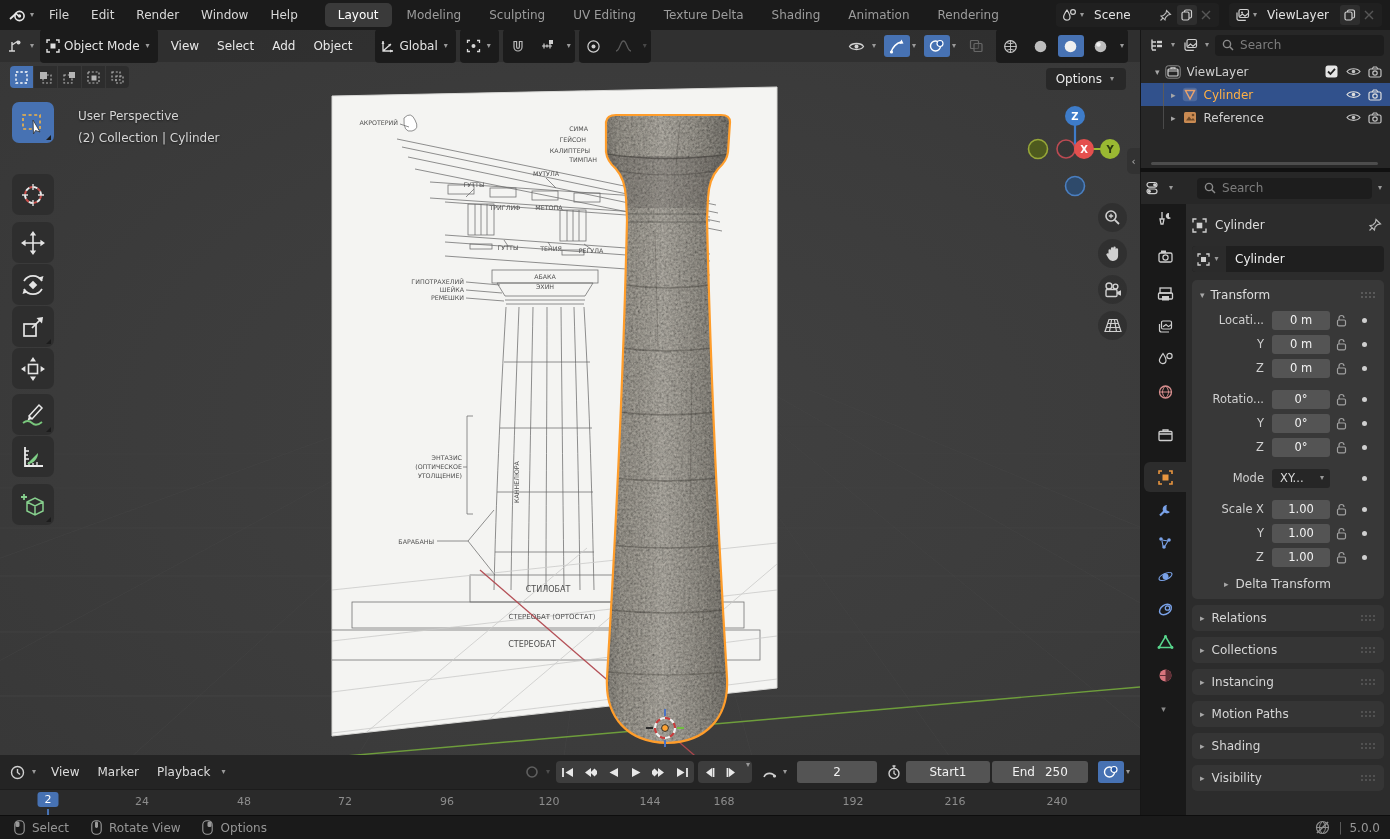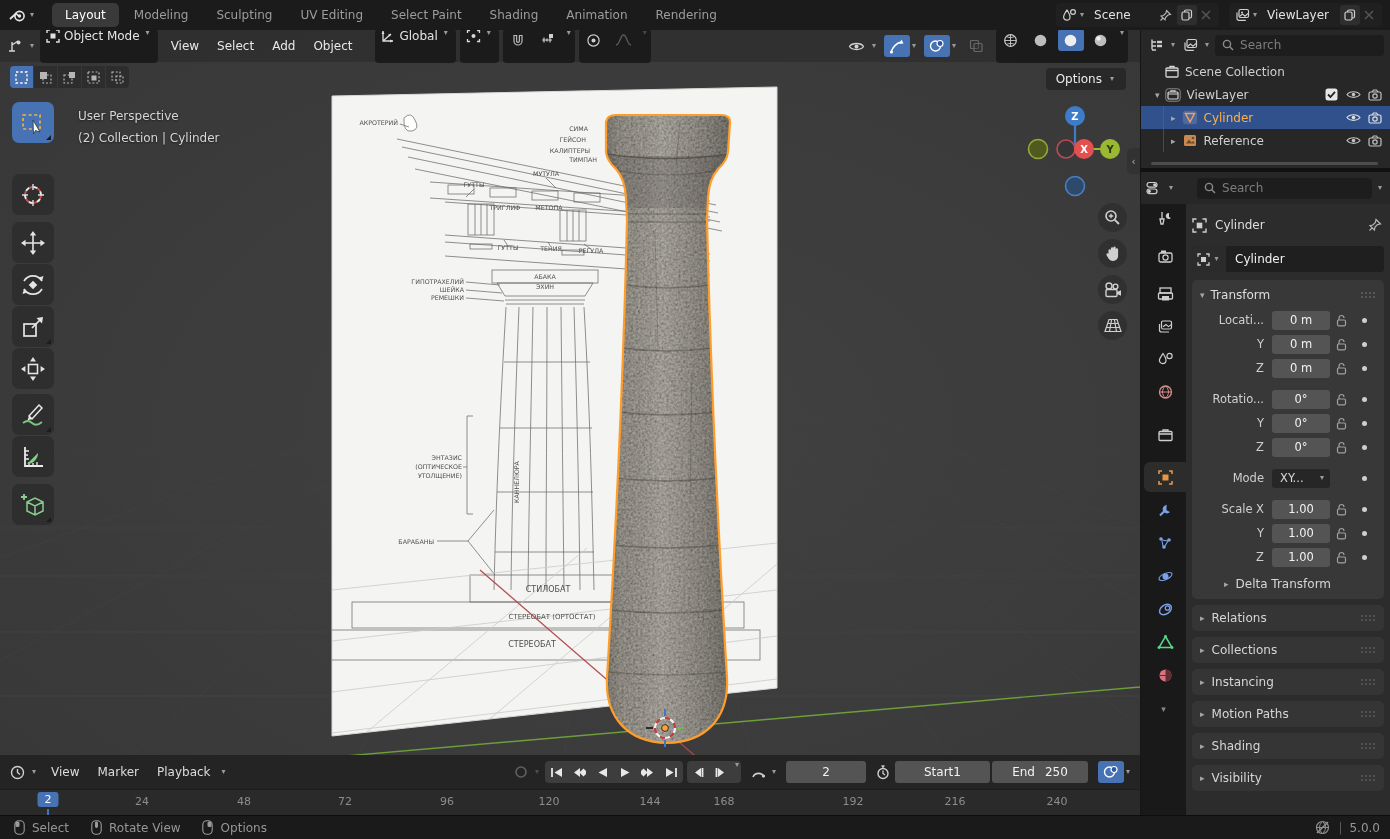--- a/index.html
+++ b/index.html
@@ -20,21 +20,21 @@
   .mini-ic{width:18px;height:18px;display:flex;align-items:center;justify-content:center;color:#c9c9c9;}
   .chev{color:#9a9a9a;font-size:8px;line-height:1;padding:0 2px;}
   .ghost{opacity:.35;}
   .sqbtn{width:20px;height:20px;border-radius:3px;background:#2e2e2e;display:flex;align-items:center;justify-content:center;margin-left:3px;color:#bbb;}
   
   #viewport{position:absolute;left:0;top:30px;width:1140px;height:725px;overflow:hidden;
     background:radial-gradient(ellipse at 55% 55%,#414141 0%,#3c3c3c 55%,#373737 100%);}
   #vp-header{position:absolute;left:0;top:0;width:1140px;height:32px;
     background:rgba(42,42,42,.62);display:flex;align-items:center;padding:0 6px;gap:4px;z-index:30;}
   #vp-header .menu{padding:4px 9px;color:#e8e8e8;}
-  .pill{display:flex;align-items:flex-start;background:rgba(24,24,24,.85);border-radius:4px;height:34px;padding:0 6px;gap:4px;color:#e3e3e3;}
+  .pill{display:flex;align-items:center;background:rgba(24,24,24,.85);border-radius:4px;height:34px;padding:0 6px;gap:4px;color:#e3e3e3;}
   .pill.seg{padding:0 2px;}
   .tgl{width:26px;height:22px;border-radius:3px;display:flex;align-items:center;justify-content:center;}
   .tgl.on{background:#4772b3;}
   .vright{margin-left:auto;display:flex;align-items:center;gap:6px;padding-right:6px;}
   #opt-btn{position:absolute;right:14px;top:38px;z-index:31;background:rgba(38,38,38,.85);
     border-radius:4px;padding:4px 10px;color:#ececec;display:flex;gap:6px;align-items:center;}
   #vp-overlay-text{position:absolute;left:78px;top:75px;z-index:25;color:#d6d6d6;line-height:22px;
     text-shadow:0 1px 2px rgba(0,0,0,.5);}
   
   #selmodes{position:absolute;left:10px;top:36px;z-index:31;display:flex;gap:1px;}
@@ -112,26 +112,33 @@
 
 <div id="topbar">
   <span class="mini-ic">
     <svg width="17" height="14" viewBox="0 0 17 14">
         <circle cx="10.5" cy="8" r="4.6" fill="none" stroke="#e8e8e8" stroke-width="1.6"></circle>
         <circle cx="10.5" cy="8" r="1.7" fill="#e8e8e8"></circle>
         <path d="M1 11 L7 5.5 L9.5 8" fill="none" stroke="#e8e8e8" stroke-width="1.7"></path>
       </svg>
   </span>
   <span class="chev">▾</span>
+  <div id="tb-menus" style="display:flex;">
+      <span class="menu">File</span>
+      <span class="menu">Edit</span>
+      <span class="menu">Render</span>
+      <span class="menu">Window</span>
+      <span class="menu">Help</span>
+    </div>
   <div id="tb-tabs">
       <div class="wtab active">Layout</div>
       <div class="wtab">Modeling</div>
       <div class="wtab">Sculpting</div>
       <div class="wtab">UV Editing</div>
-      <div class="wtab">Select Paint</div>
+      <div class="wtab">Texture Delta</div>
       <div class="wtab">Shading</div>
       <div class="wtab">Animation</div>
       <div class="wtab">Rendering</div>
     </div>
   <div class="chip" style="margin-left:auto;">
     <span class="mini-ic">
       <svg width="15" height="14" viewBox="0 0 15 14">
           <path d="M5 2 C7 5 8 7 8 9 a3.2 3.2 0 1 1-6.4 0 C1.6 7 3 5 5 2z" fill="none" stroke="#cfcfcf" stroke-width="1.2"></path>
           <circle cx="11" cy="4" r="2.4" fill="none" stroke="#cfcfcf" stroke-width="1.2"></circle>
         </svg>
@@ -722,21 +729,21 @@
       <span class="chev">▾</span>
       <div class="fld" style="width:80px;margin-left:8px;">
           <span>2</span>
         </div>
       <span class="tbtn" style="margin-left:6px;">
         <svg width="14" height="15" viewBox="0 0 14 15">
             <circle cx="7" cy="8.5" r="5" fill="none" stroke="#cfcfcf" stroke-width="1.4"></circle>
             <path d="M7 5.5 V8.5 L9 10 M5.5 1 h3 M7 1 v2" stroke="#cfcfcf" stroke-width="1.3" fill="none"></path>
           </svg>
       </span>
-      <div class="fld" style="width:95px;gap:0;">
+      <div class="fld" style="width:84px;gap:0;">
         <span>Start</span>
         <span>1</span>
       </div>
       <div class="fld" style="width:96px;gap:10px;margin-left:2px;">
         <span>End</span>
         <span>250</span>
       </div>
       <span class="tgl on" style="margin-left:10px;">
         <svg width="16" height="14" viewBox="0 0 16 14">
             <circle cx="6.5" cy="7" r="5" fill="none" stroke="#fff" stroke-width="1.4"></circle>
@@ -780,29 +787,20 @@
         </svg>
     </span>
     <span class="chev">▾</span>
     <div class="search">
       <svg width="12" height="12" viewBox="0 0 12 12">
           <circle cx="5" cy="5" r="3.6" fill="none" stroke="#8b8b8b" stroke-width="1.4"></circle>
           <path d="M7.8 7.8 L11 11" stroke="#8b8b8b" stroke-width="1.5"></path>
         </svg>
       <span>Search</span>
     </div>
-  </div>
-  <div class="orow" style="padding-left:22px;">
-    <span class="olic">
-      <svg width="14" height="13" viewBox="0 0 14 13">
-          <rect x="1" y="3" width="12" height="9" rx="1" fill="none" stroke="#d5d5d5" stroke-width="1.3"></rect>
-          <path d="M1 5.5 h12 M5 3 V1.5 h4 V3" stroke="#d5d5d5" stroke-width="1.3" fill="none"></path>
-        </svg>
-    </span>
-    <span class="grow" style="margin-left:4px;">Scene Collection</span>
   </div>
   <div class="orow" style="padding-left:14px;">
     <span class="carr">▾</span>
     <span class="olic" style="margin-left:4px;">
       <svg width="16" height="14" viewBox="0 0 16 14">
           <rect x="0.8" y="0.8" width="14.4" height="12.4" rx="2.5" fill="none" stroke="#8a8a8a" stroke-width="1"></rect>
           <rect x="3" y="4" width="10" height="7" rx="1" fill="none" stroke="#d5d5d5" stroke-width="1.2"></rect>
           <path d="M3 6 h10 M6 4 V2.8 h4 V4" stroke="#d5d5d5" stroke-width="1.2" fill="none"></path>
         </svg>
     </span>

